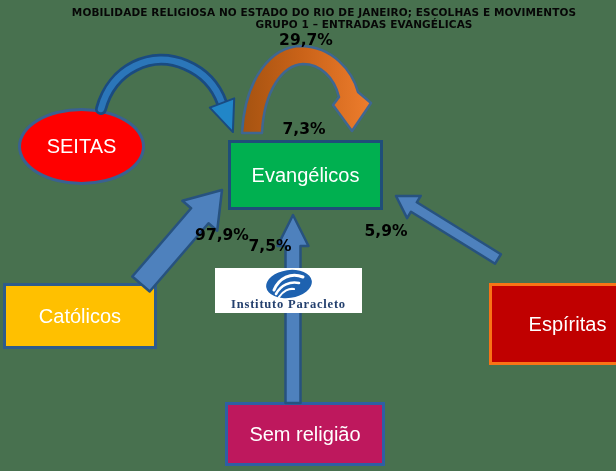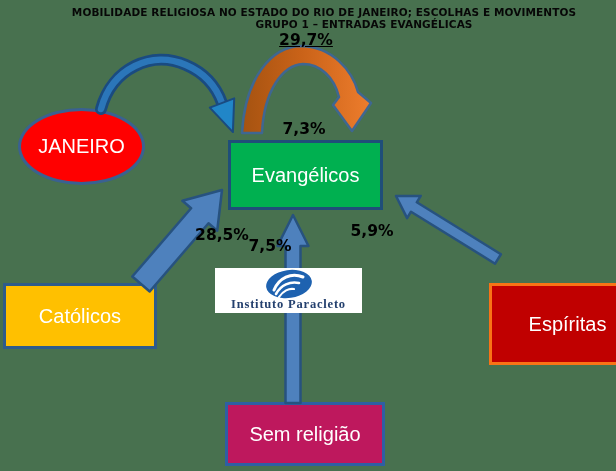--- a/index.html
+++ b/index.html
@@ -48,21 +48,21 @@
 </style>
 </head>
 <body>
 
 <div class="canvas">
 
   <div class="title-line t1">MOBILIDADE RELIGIOSA NO ESTADO DO RIO DE JANEIRO; ESCOLHAS E MOVIMENTOS</div>
   <div class="title-line t2">GRUPO 1 – ENTRADAS EVANGÉLICAS</div>
 
   <div class="node seitas">
-    <span>JANEIRO</span>
+    <span>SEITAS</span>
   </div>
   <div class="node evangelicos">
     <span>Evangélicos</span>
   </div>
   <div class="node catolicos">
     <span>Católicos</span>
   </div>
   <div class="node espiritas">
     <span>Espíritas</span>
   </div>
@@ -85,25 +85,25 @@
     <path d="M101,109 C112,68 152,50 186,65 C207,74 217,89 222,103" fill="none" stroke="#2B76B9" stroke-width="6.5" stroke-linecap="round"></path>
     <polygon points="209.8,107.6 234.2,98.4 232.9,132.1" fill="#2186C8" stroke="#1A4B80" stroke-width="2" stroke-linejoin="round"></polygon>
 
     <polygon points="132.3,276.5 191.1,208.3 182.4,200.8 222,190 217.2,230.8 208.5,223.3 149.7,291.5" fill="#4E81BD" stroke="#27527F" stroke-width="2.5" stroke-linejoin="round"></polygon>
 
     <polygon points="285.5,403 285.5,246 277.5,246 293,215 308.5,246 300.5,246 300.5,403" fill="#4E81BD" stroke="#27527F" stroke-width="2.5" stroke-linejoin="round"></polygon>
 
     <polygon points="500.9,254.3 416.8,202.3 420.7,195.9 396,196 407.1,218.1 411,211.7 495.1,263.7" fill="#4E81BD" stroke="#27527F" stroke-width="2.5" stroke-linejoin="round"></polygon>
   </svg>
 
-  <div class="pct" style="left:274px; top:31px;text-decoration:underline;">29,7%</div>
+  <div class="pct" style="left:274px; top:31px;">29,7%</div>
   <div class="pct" style="left:272px; top:120px;">7,3%</div>
-  <div class="pct" style="left:190px; top:226px;">28,5%</div>
+  <div class="pct" style="left:190px; top:226px;">97,9%</div>
   <div class="pct" style="left:238px; top:237px;">7,5%</div>
-  <div class="pct" style="left:340px; top:222px;">5,9%</div>
+  <div class="pct" style="left:354px; top:222px;">5,9%</div>
 
   <div class="logobox">
     <svg class="logomark" width="147" height="31" viewBox="0 0 147 31">
       <ellipse cx="74" cy="16" rx="23" ry="14" fill="#1E62B0" transform="rotate(-8 74 16)"></ellipse>
       <path d="M59,22 C64,10 76,4 88,9" fill="none" stroke="#FFFFFF" stroke-width="3" stroke-linecap="round"></path>
       <path d="M61,26 C66,17 75,13 84,15" fill="none" stroke="#FFFFFF" stroke-width="2.6" stroke-linecap="round"></path>
       <path d="M64,29 C68,23 74,20 79,21" fill="none" stroke="#FFFFFF" stroke-width="2.2" stroke-linecap="round"></path>
     </svg>
     <div class="logotext">Instituto Paracleto</div>
   </div>

